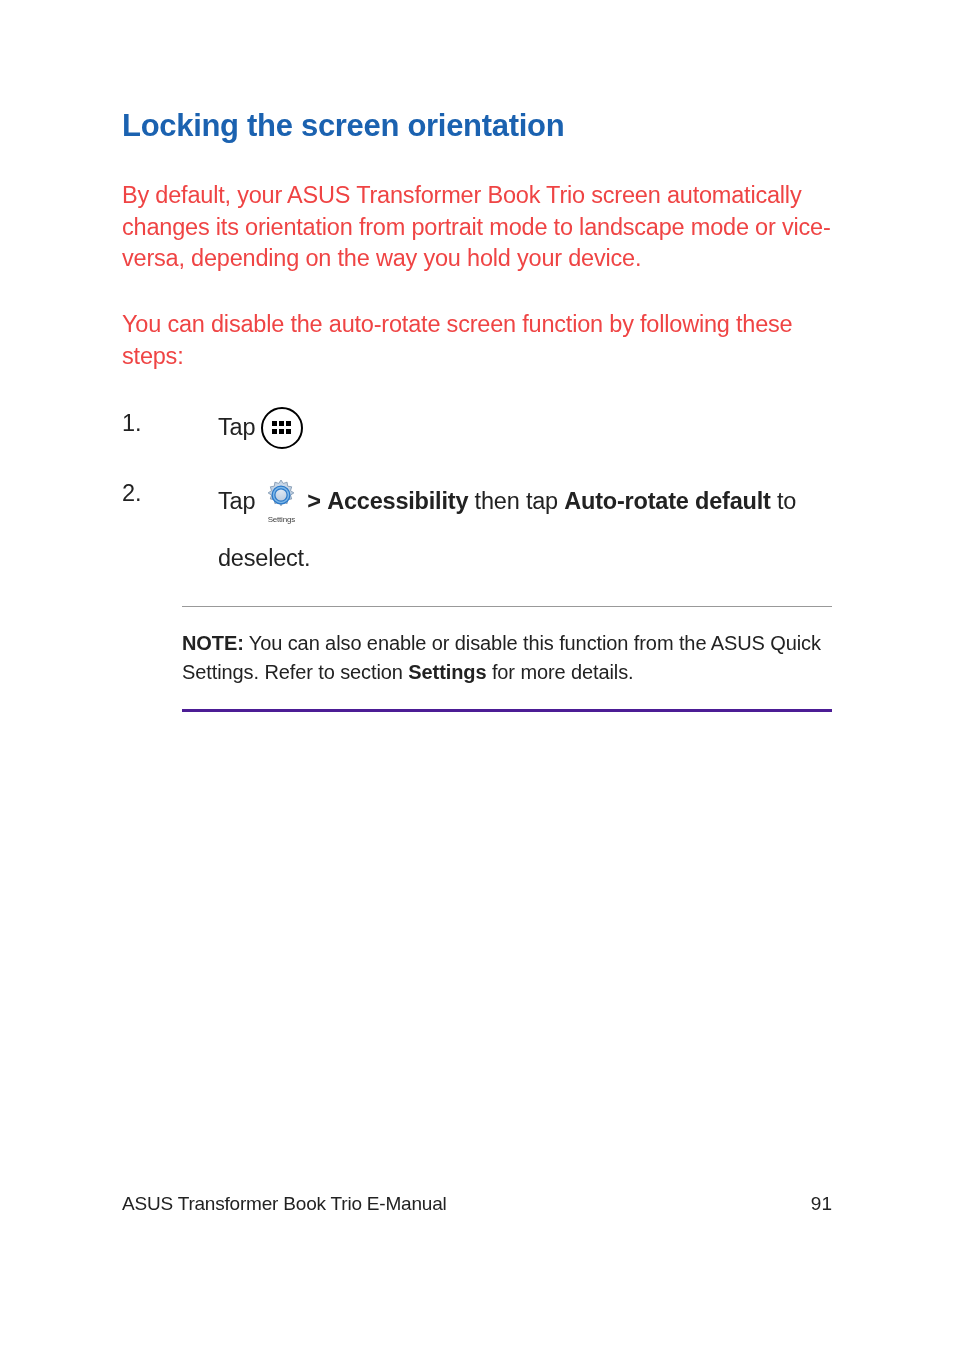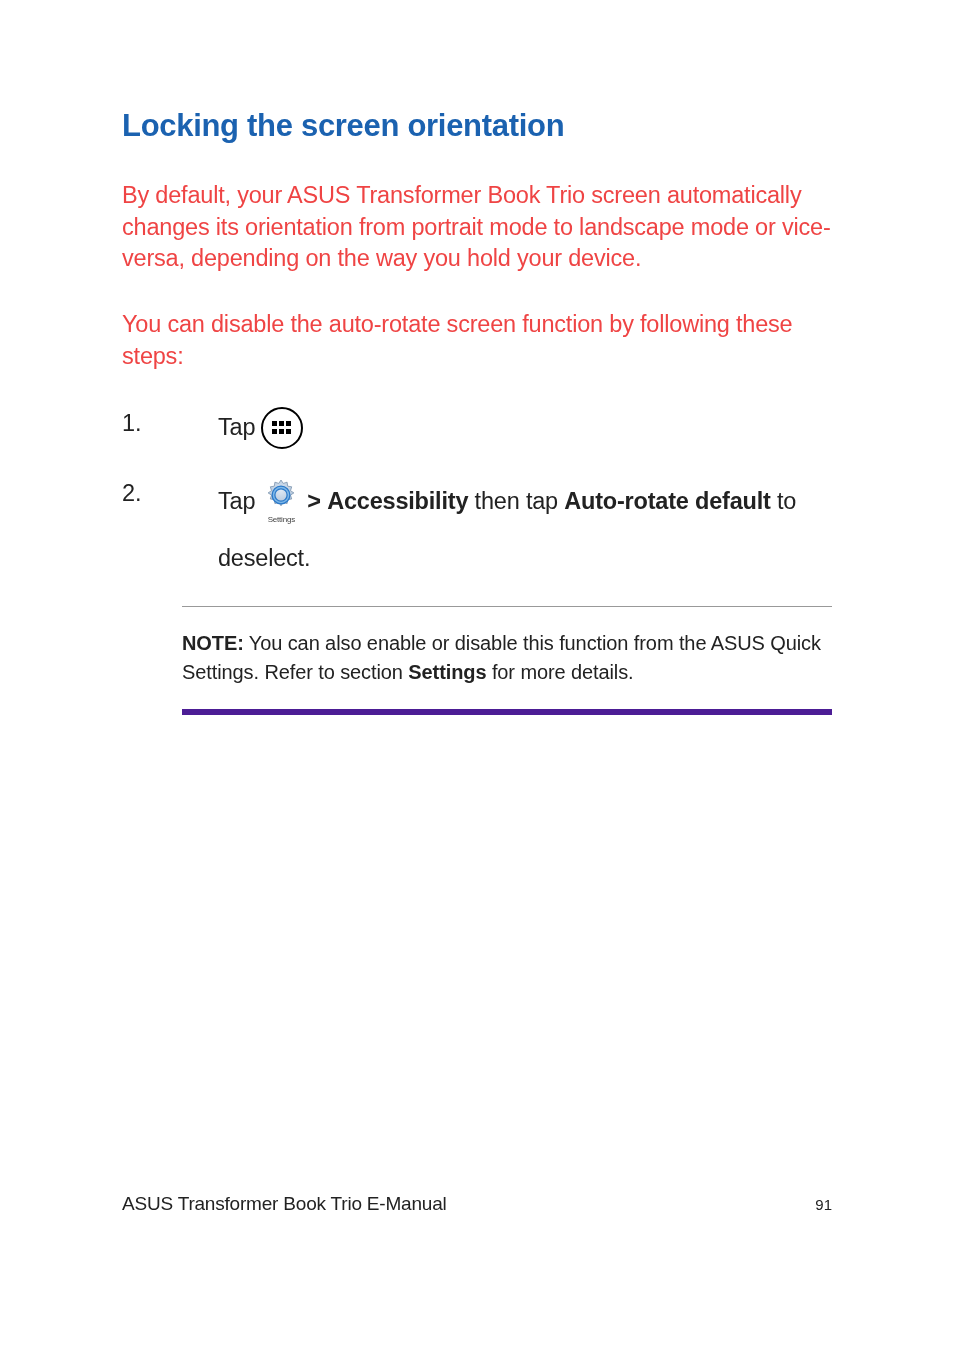--- a/index.html
+++ b/index.html
@@ -94,21 +94,21 @@
       width: 36px;
       height: 36px;
     }
     .bold {
       font-weight: 700;
     }
     .note-box {
       margin-left: 60px;
       margin-top: 2px;
       border-top: 1px solid #999;
-      border-bottom: 6px solid #4c1d95;
+      border-bottom: 3px solid #4c1d95;
       padding: 22px 0 22px 0;
       font-size: 20px;
       line-height: 1.45;
       color: #222;
       letter-spacing: -0.1px;
     }
     .note-box .bold {
       font-weight: 700;
     }
     .footer {
@@ -120,21 +120,21 @@
       justify-content: space-between;
       align-items: baseline;
       font-size: 19px;
       color: #222;
     }
     .footer-title {
       letter-spacing: -0.2px;
       text-align: right;
     }
     .footer-page {
-      font-size: 15px;
+      font-size: 19px;
     }
   </style>
 </head>
 <body>
 
 <div class="page">
 
   <h2 class="heading">Locking the screen orientation</h2>
 
   <p class="para">By default, your ASUS Transformer Book Trio screen automatically changes its orientation from portrait mode to landscape mode or vice-versa, depending on the way you hold your device.</p>

